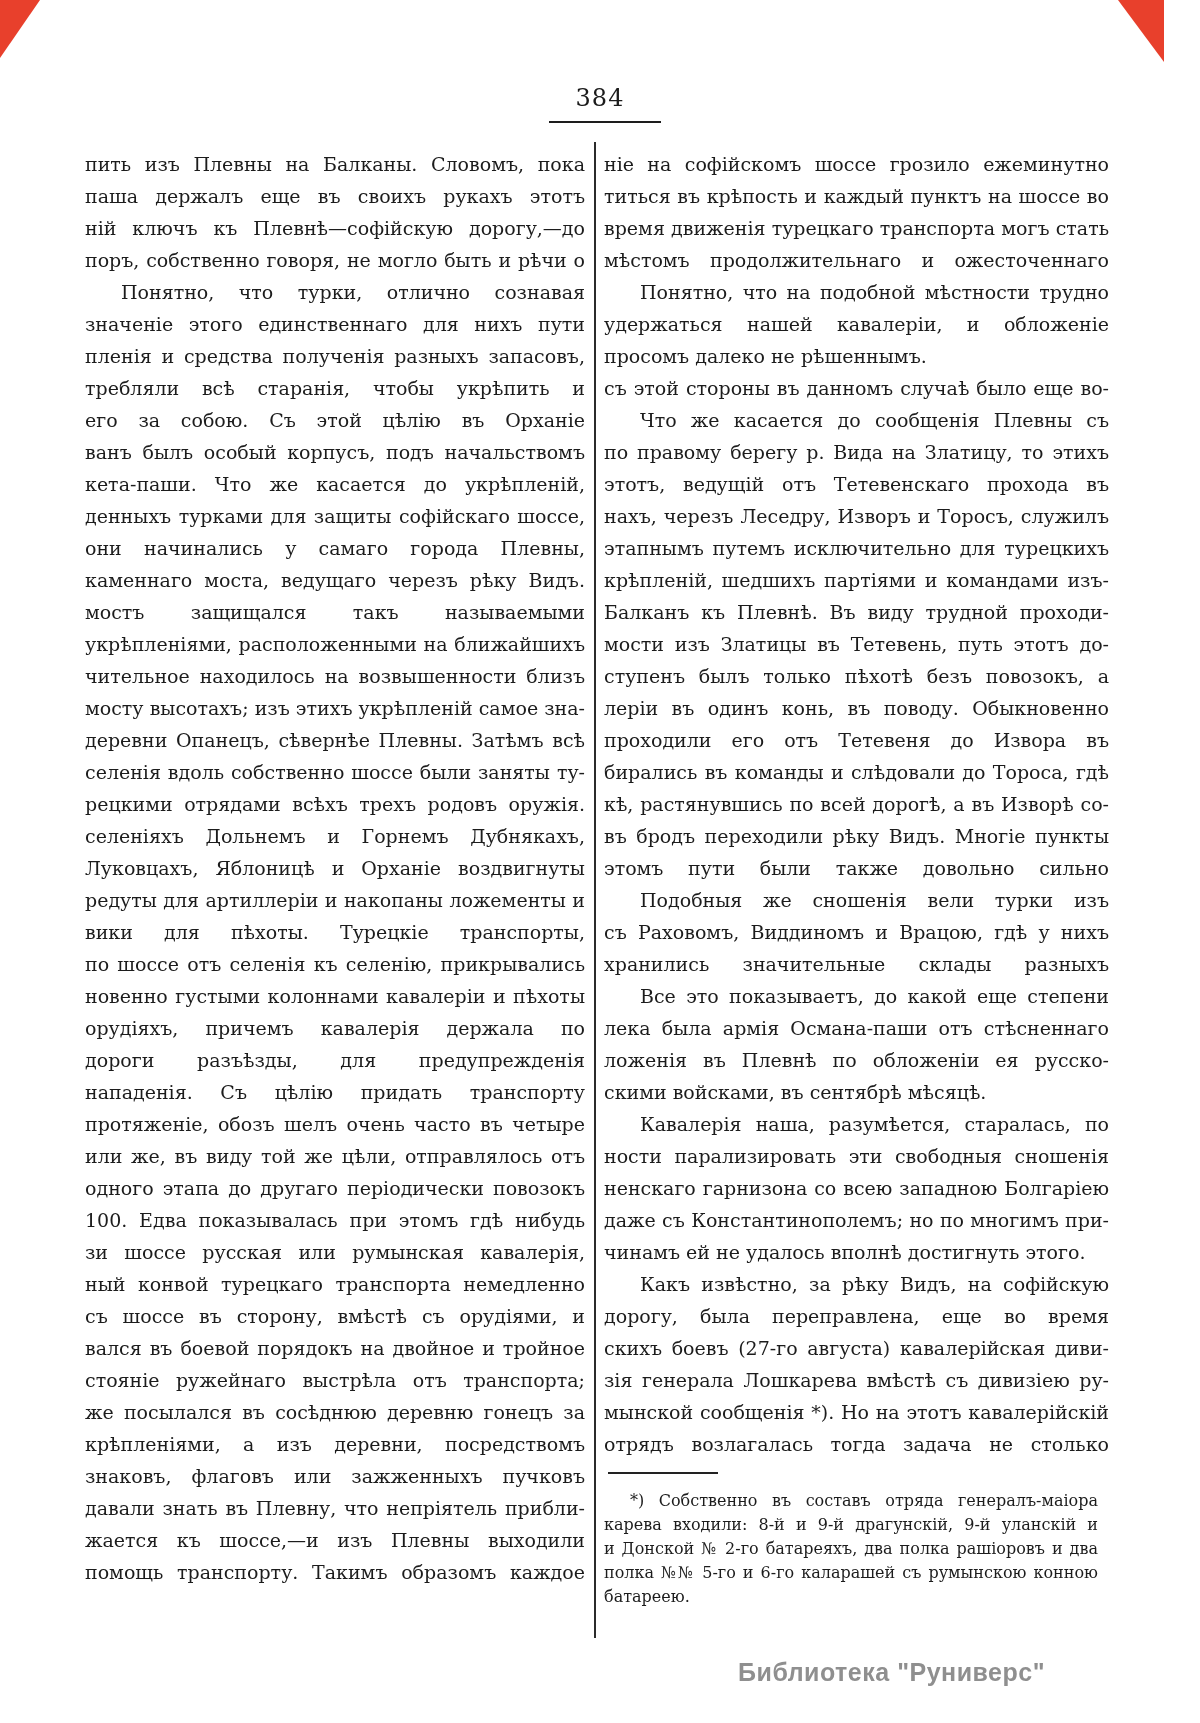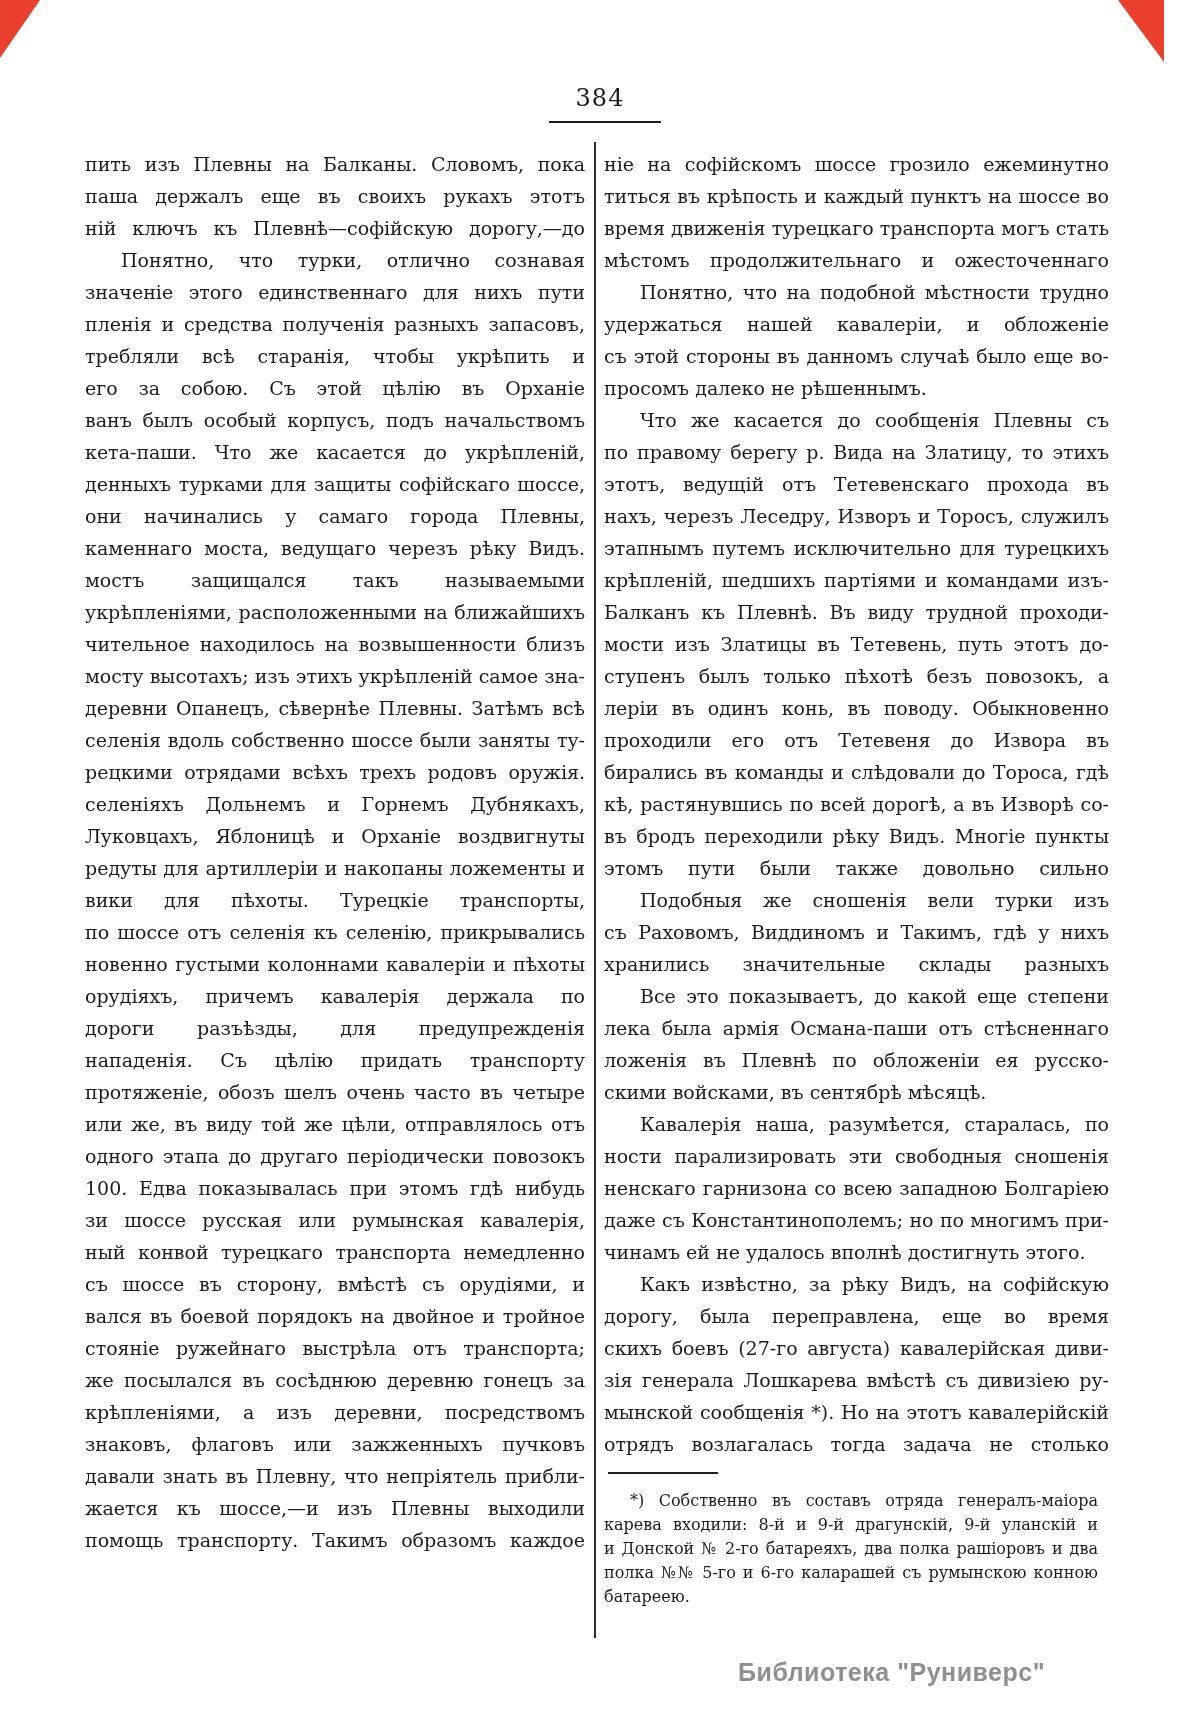--- a/index.html
+++ b/index.html
@@ -58,20 +58,21 @@
 
   <div class="pagenum">384</div>
   <div class="pagenum-rule"></div>
 
   <div class="divider"></div>
 
   <div class="col col-left">
       <div class="line">пить изъ Плевны на Балканы. Словомъ, пока Осман-</div>
       <div class="line">паша держалъ еще въ своихъ рукахъ этотъ послѣд-</div>
       <div class="line">ній ключъ къ Плевнѣ—софійскую дорогу,—до тѣхъ</div>
+      <div class="line">поръ, собственно говоря, не могло быть и рѣчи о</div>
       <div class="line indent">Понятно, что турки, отлично сознавая важное</div>
       <div class="line">значеніе этого единственнаго для нихъ пути отступ-</div>
       <div class="line">пленія и средства полученія разныхъ запасовъ, упо-</div>
       <div class="line">требляли всѣ старанія, чтобы укрѣпить и обезпечить</div>
       <div class="line">его за собою. Съ этой цѣлію въ Орханіе сформиро-</div>
       <div class="line">ванъ былъ особый корпусъ, подъ начальствомъ Шев-</div>
       <div class="line">кета-паши. Что же касается до укрѣпленій, возве-</div>
       <div class="line">денныхъ турками для защиты софійскаго шоссе, то</div>
       <div class="line">они начинались у самаго города Плевны, именно у</div>
       <div class="line">каменнаго моста, ведущаго черезъ рѣку Видъ. Этотъ</div>
@@ -107,39 +108,39 @@
       <div class="line">жается къ шоссе,—и изъ Плевны выходили войска на</div>
       <div class="line">помощь транспорту. Такимъ образомъ каждое селе-</div>
     </div>
   <div class="col col-right">
       <div class="line">ніе на софійскомъ шоссе грозило ежеминутно обра-</div>
       <div class="line">титься въ крѣпость и каждый пунктъ на шоссе во</div>
       <div class="line">время движенія турецкаго транспорта могъ стать</div>
       <div class="line end">мѣстомъ продолжительнаго и ожесточеннаго боя.</div>
       <div class="line indent">Понятно, что на подобной мѣстности трудно было</div>
       <div class="line">удержаться нашей кавалеріи, и обложеніе Плевны</div>
+      <div class="line end">просомъ далеко не рѣшеннымъ.</div>
       <div class="line">съ этой стороны въ данномъ случаѣ было еще во-</div>
-      <div class="line end">просомъ далеко не рѣшеннымъ.</div>
       <div class="line indent">Что же касается до сообщенія Плевны съ Софіею</div>
       <div class="line">по правому берегу р. Вида на Златицу, то этихъ</div>
       <div class="line">этотъ, ведущій отъ Тетевенскаго прохода въ Балка-</div>
       <div class="line">нахъ, черезъ Леседру, Изворъ и Торосъ, служилъ</div>
       <div class="line">этапнымъ путемъ исключительно для турецкихъ под-</div>
       <div class="line">крѣпленій, шедшихъ партіями и командами изъ-за</div>
       <div class="line">Балканъ къ Плевнѣ. Въ виду трудной проходи-</div>
       <div class="line">мости изъ Златицы въ Тетевень, путь этотъ до-</div>
       <div class="line">ступенъ былъ только пѣхотѣ безъ повозокъ, а кава-</div>
       <div class="line">леріи въ одинъ конь, въ поводу. Обыкновенно турки</div>
       <div class="line">проходили его отъ Тетевеня до Извора въ безпоряд-</div>
       <div class="line">бирались въ команды и слѣдовали до Тороса, гдѣ</div>
       <div class="line">кѣ, растянувшись по всей дорогѣ, а въ Изворѣ со-</div>
       <div class="line">въ бродъ переходили рѣку Видъ. Многіе пункты на</div>
       <div class="line end">этомъ пути были также довольно сильно укрѣплены.</div>
       <div class="line indent">Подобныя же сношенія вели турки изъ Плевны</div>
-      <div class="line">съ Раховомъ, Виддиномъ и Такимъ, гдѣ у нихъ</div>
+      <div class="line">съ Раховомъ, Виддиномъ и Врацою, гдѣ у нихъ</div>
       <div class="line end">хранились значительные склады разныхъ запасовъ.</div>
       <div class="line indent">Все это показываетъ, до какой еще степени да-</div>
       <div class="line">лека была армія Османа-паши отъ стѣсненнаго по-</div>
       <div class="line">ложенія въ Плевнѣ по обложеніи ея русско-румын-</div>
       <div class="line end">скими войсками, въ сентябрѣ мѣсяцѣ.</div>
       <div class="line indent">Кавалерія наша, разумѣется, старалась, по возмож-</div>
       <div class="line">ности парализировать эти свободныя сношенія плев-</div>
       <div class="line">ненскаго гарнизона со всею западною Болгаріею и</div>
       <div class="line">даже съ Константинополемъ; но по многимъ при-</div>
       <div class="line end">чинамъ ей не удалось вполнѣ достигнуть этого.</div>

